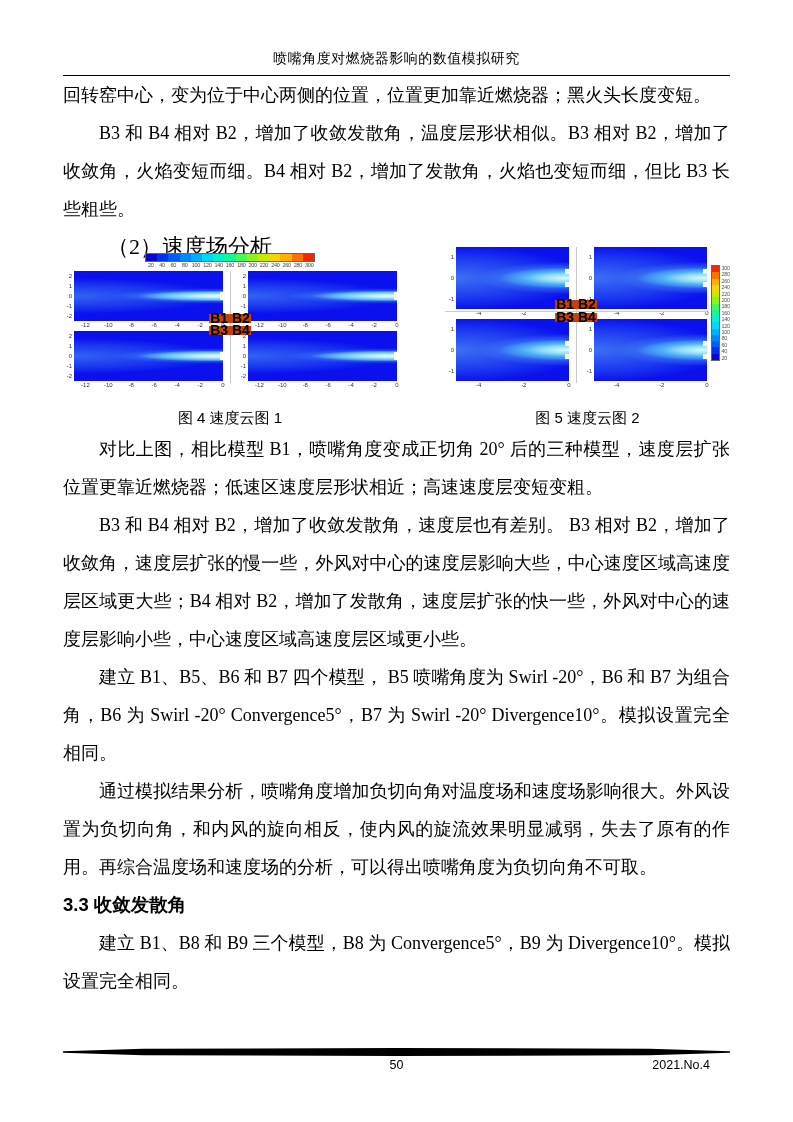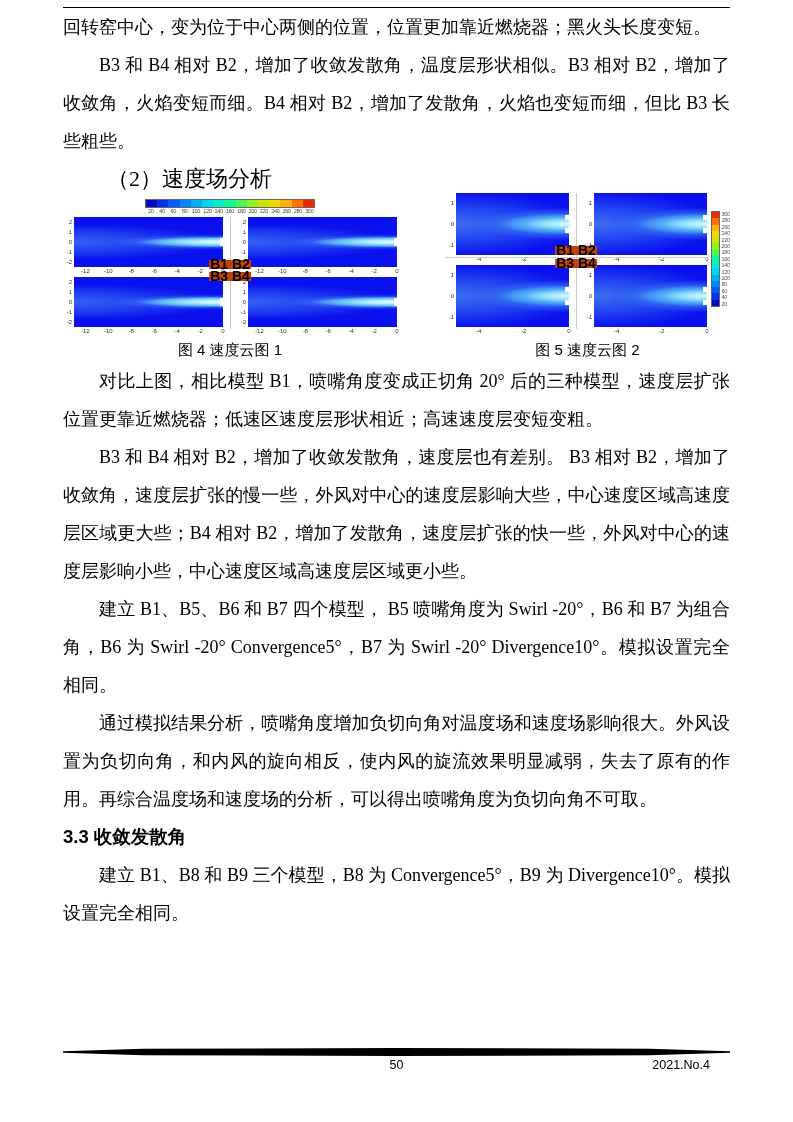--- a/index.html
+++ b/index.html
@@ -192,21 +192,21 @@
     height: 96px;
     margin-left: 1.5px;
     font-family: "Liberation Sans", sans-serif;
     font-size: 5.5px;
     color: #555;
     letter-spacing: -0.3px;
   }
   .cbv-tick { flex: 1; line-height: 6px; }
 
   .figcap {
-    margin-top: 5px;
+    margin-top: 19px;
     text-align: center;
     font-family: "Liberation Sans", "DejaVu Sans", sans-serif;
     font-size: 15px;
     line-height: 20px;
   }
 
   
   .footer-bar {
     position: absolute;
     left: 63px; right: 63px;
@@ -225,20 +225,21 @@
     line-height: 18px;
   }
   .page-num { display: block; text-align: center; }
   .issue { position: absolute; right: 20px; top: 0; }
 </style>
 </head>
 <body>
 
 <div class="page">
 
+  <div class="header-title">喷嘴角度对燃烧器影响的数值模拟研究</div>
   <div class="header-rule"></div>
 
   <div class="content">
     <p class="para">回转窑中心，变为位于中心两侧的位置，位置更加靠近燃烧器；黑火头长度变短。</p>
     <p class="para ind">B3 和 B4 相对 B2，增加了收敛发散角，温度层形状相似。B3 相对 B2，增加了收敛角，火焰变短而细。B4 相对 B2，增加了发散角，火焰也变短而细，但比 B3 长些粗些。</p>
     <p class="subheading">（2）速度场分析</p>
 
     <div class="figures-row">
       <figure class="fig">
         <div class="cbh">

